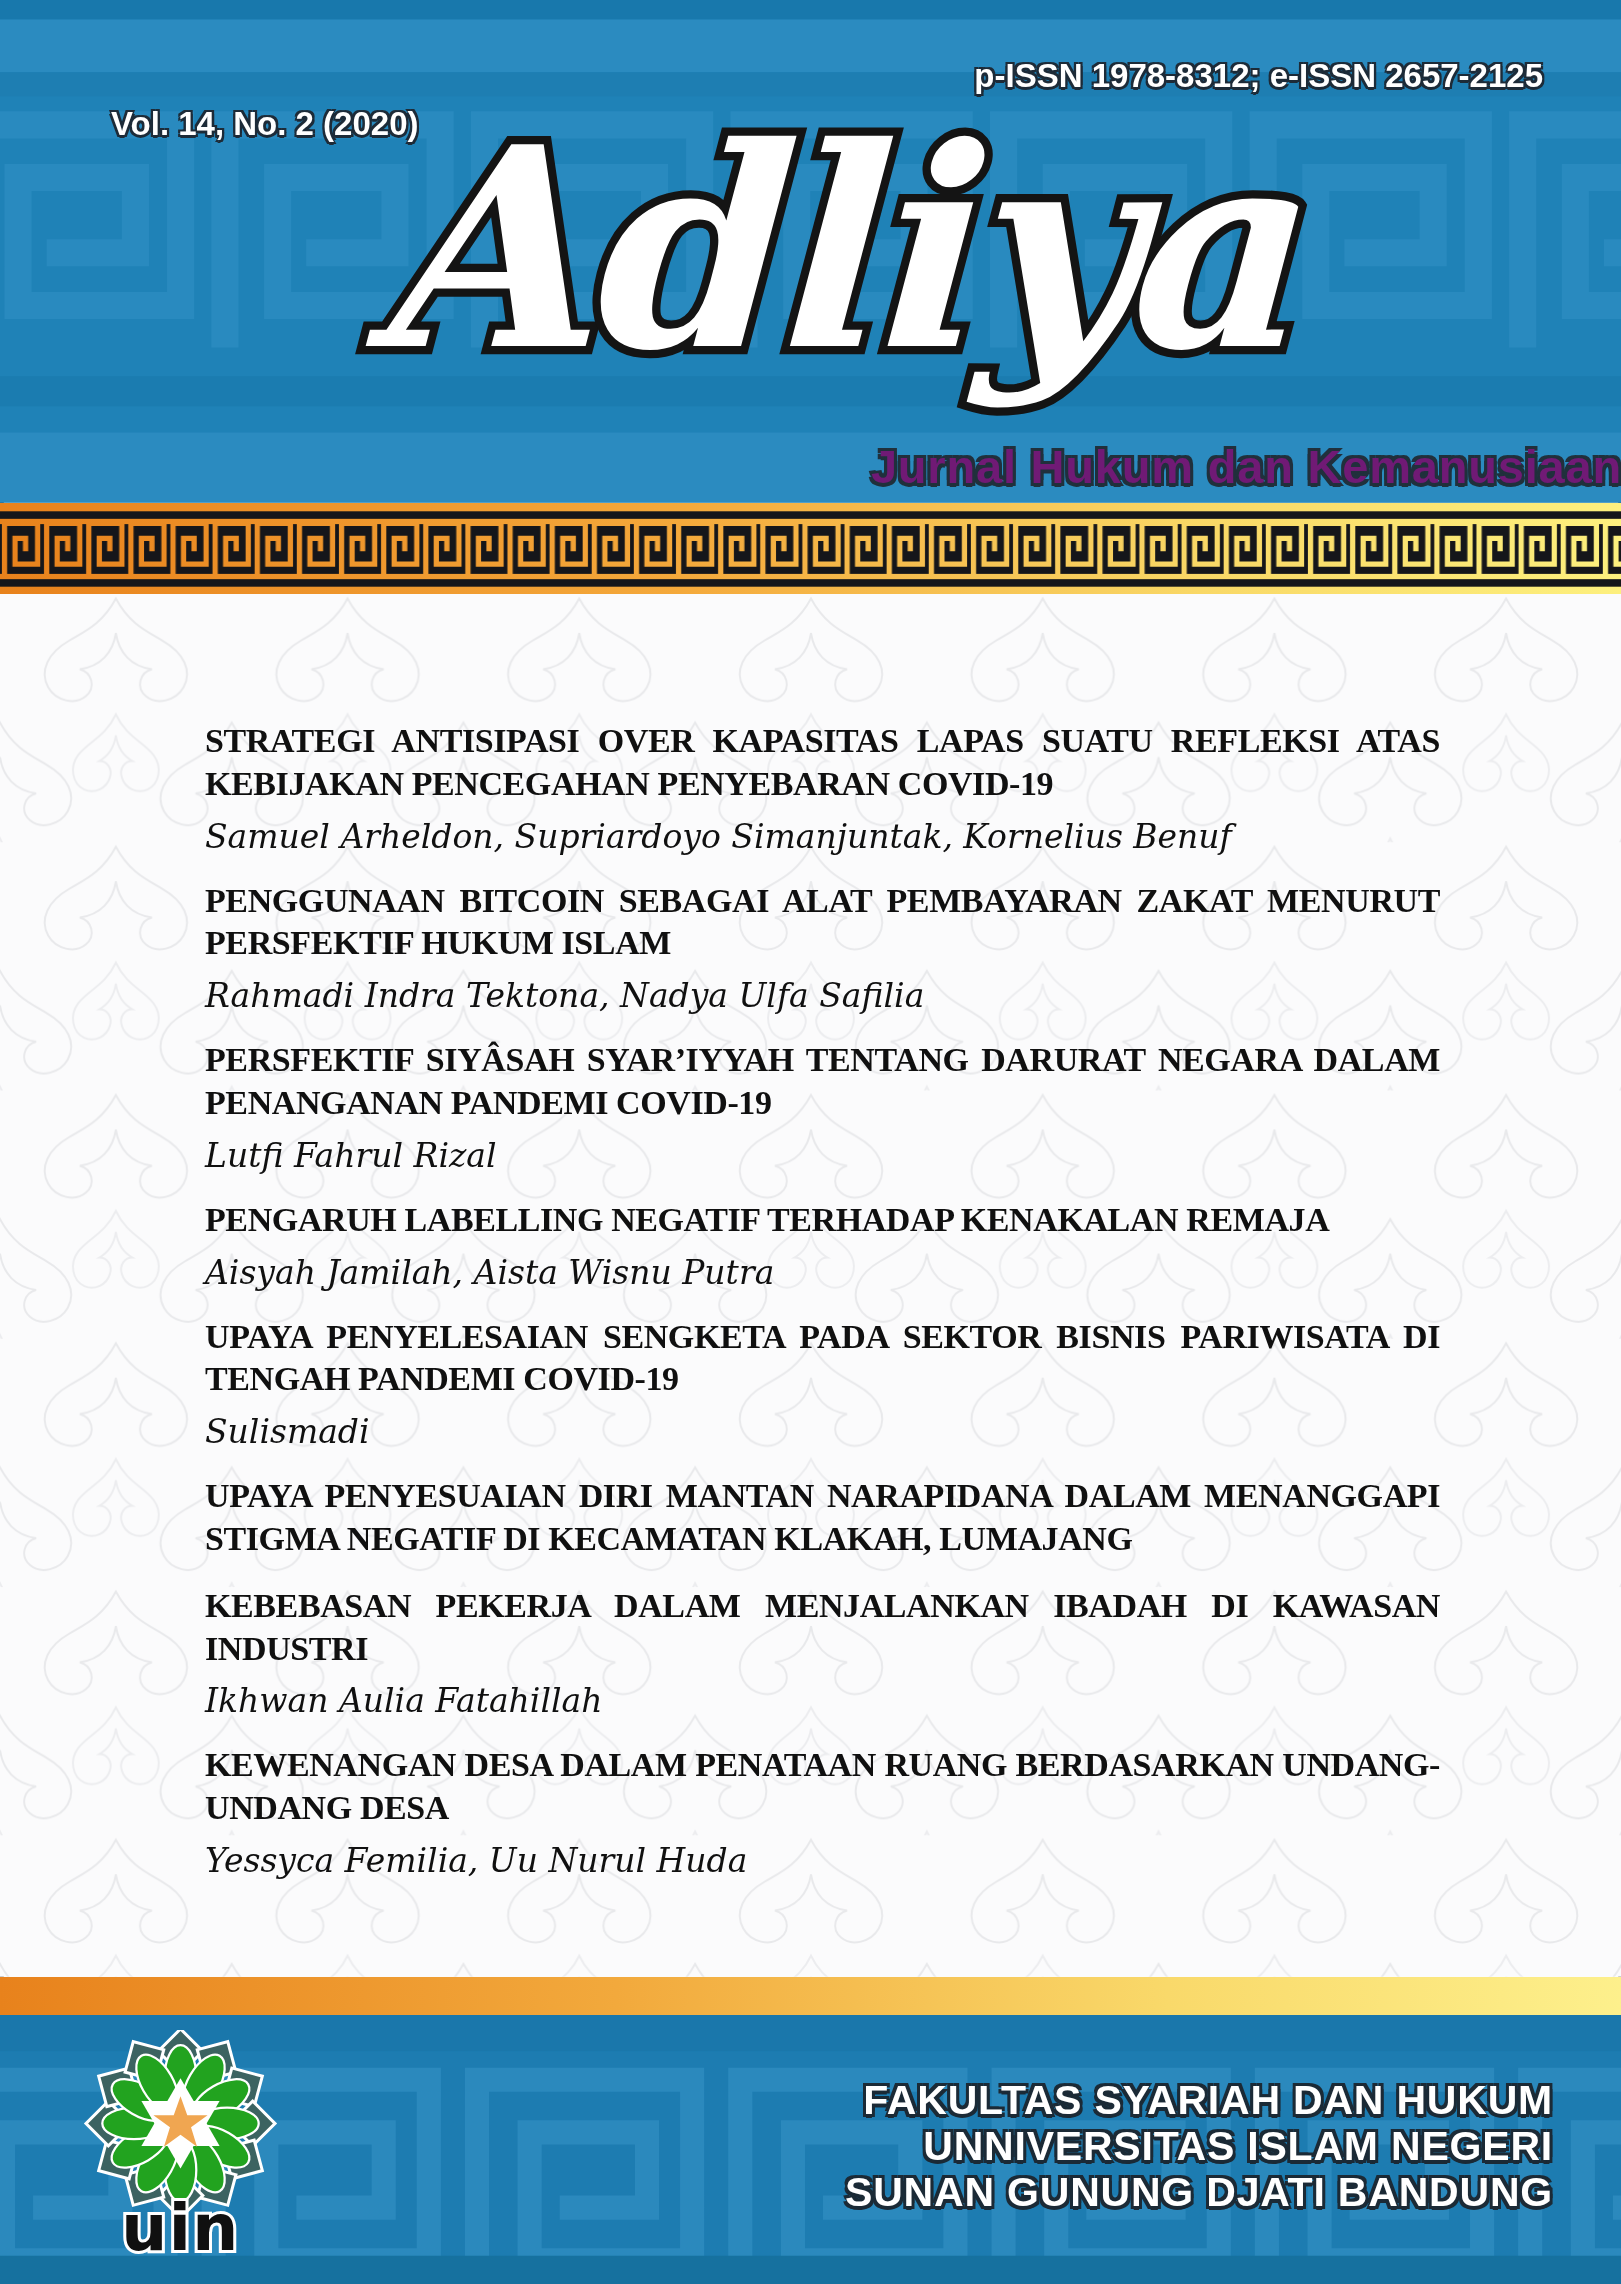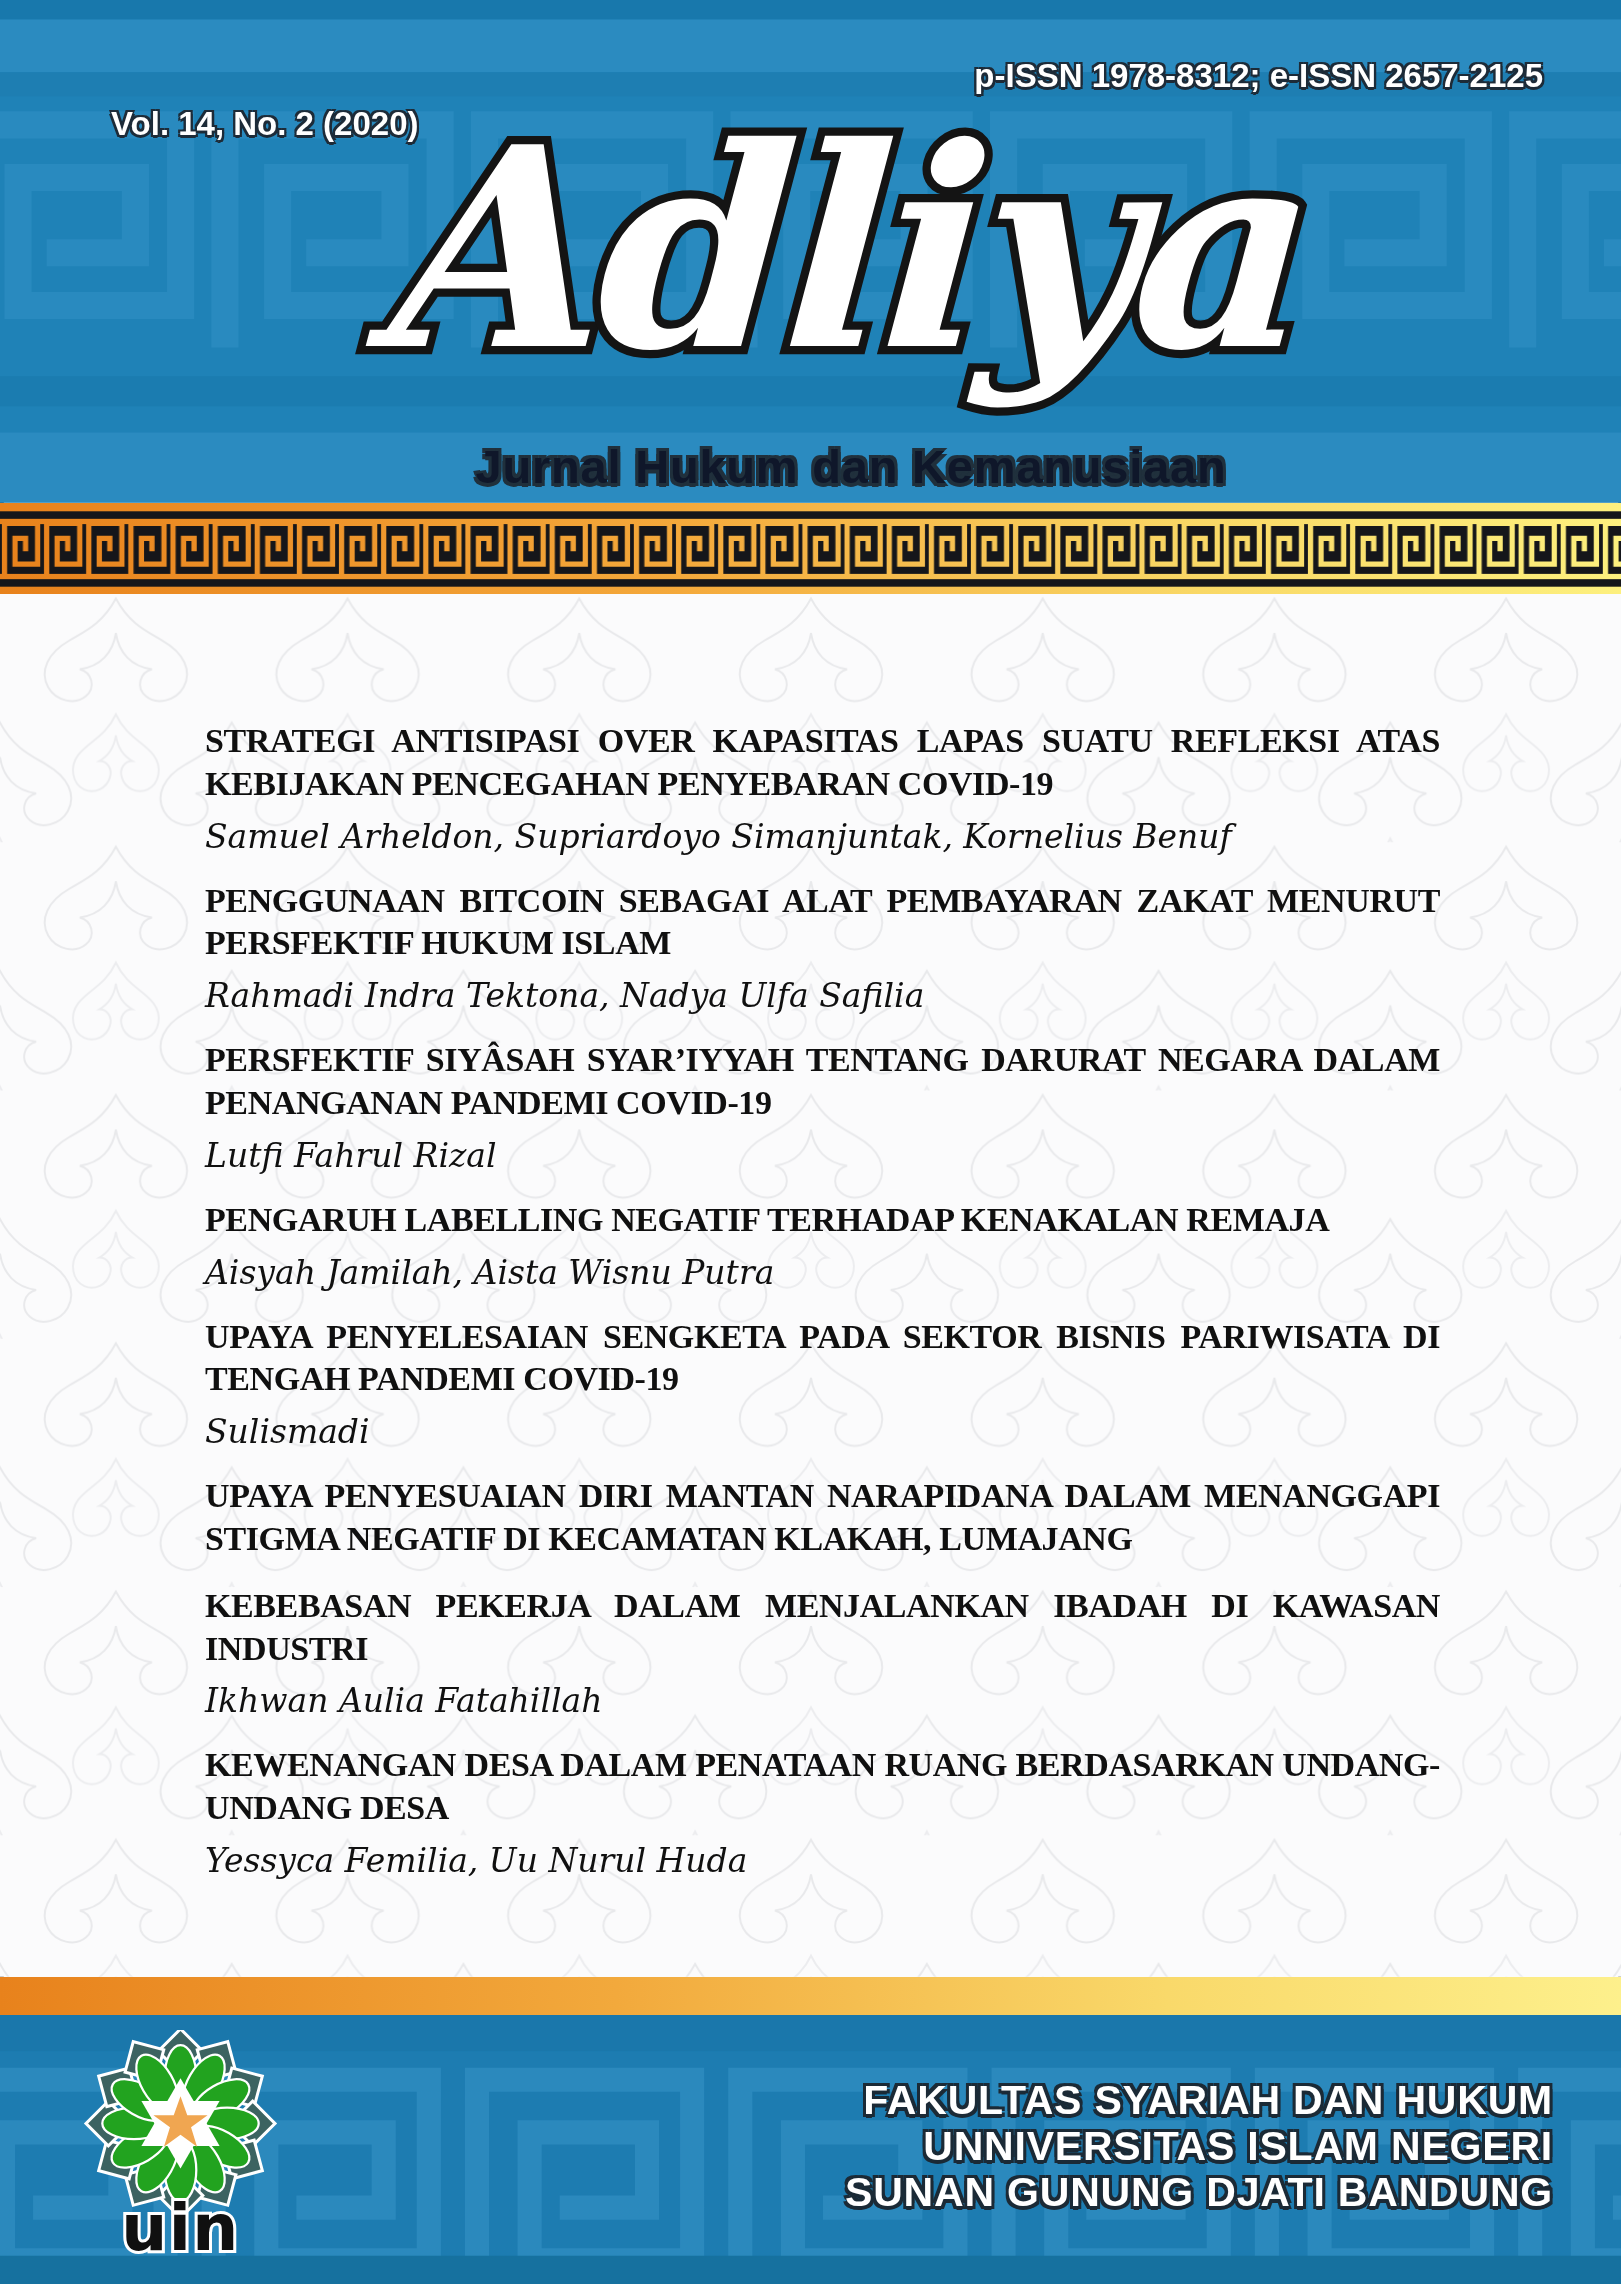--- a/index.html
+++ b/index.html
@@ -6,22 +6,22 @@
   .page{position:relative;width:1622px;height:2284px;background:#fbfbfc;overflow:hidden;
         font-family:"Liberation Sans",sans-serif;box-shadow:inset 0 0 0 3.8px rgba(22,34,46,.85);}
   
   .header{position:absolute;left:0;top:0;width:1622px;height:503px;}
   .header svg.hbg{position:absolute;inset:0;}
   .vol{position:absolute;left:111px;top:57px;font-weight:700;font-size:33px;color:#fff;
        text-shadow:-2.3px -2.3px 0 #1d2b38,2.3px -2.3px 0 #1d2b38,-2.3px 2.3px 0 #1d2b38,2.3px 2.3px 0 #1d2b38,0 3px 0 #1d2b38;margin-top:48px;}
   .issn{position:absolute;right:79px;top:57px;font-weight:700;font-size:33px;color:#fff;
        text-shadow:-2.3px -2.3px 0 #1d2b38,2.3px -2.3px 0 #1d2b38,-2.3px 2.3px 0 #1d2b38,2.3px 2.3px 0 #1d2b38,0 3px 0 #1d2b38;}
   .adliya{position:absolute;left:271px;top:66px;width:1128px;height:366px;}
-  .subtitle{position:absolute;left:0;right:0;top:439px;padding-left:80px;text-align:center;
-       font-weight:700;font-size:47px;letter-spacing:0.8px;color:#0f172a;
+  .subtitle{position:absolute;left:0;right:0;top:439px;padding-left:80px;text-align:right;
+       font-weight:700;font-size:47px;letter-spacing:0.8px;color:#701a75;
        text-shadow:-3px -3px 0 #20303c,3px -3px 0 #20303c,-3px 3px 0 #20303c,3px 3px 0 #20303c,0 3.8px 0 #20303c;}
   
   .goldband{position:absolute;left:0;top:503px;width:1622px;height:92px;display:block;}
   
   .bodyarea{position:absolute;left:0;top:594px;width:1622px;height:1116px;background:#fbfbfc;}
   .damask{position:absolute;inset:0;}
   .articles{position:absolute;left:205px;top:126px;width:1235px;}
   .article{margin-bottom:24px;}
   .atitle{font-family:"Liberation Serif",serif;font-weight:700;font-size:34px;line-height:1.26;
           letter-spacing:-0.4px;color:#101010;text-align:justify;text-align-last:left;}

